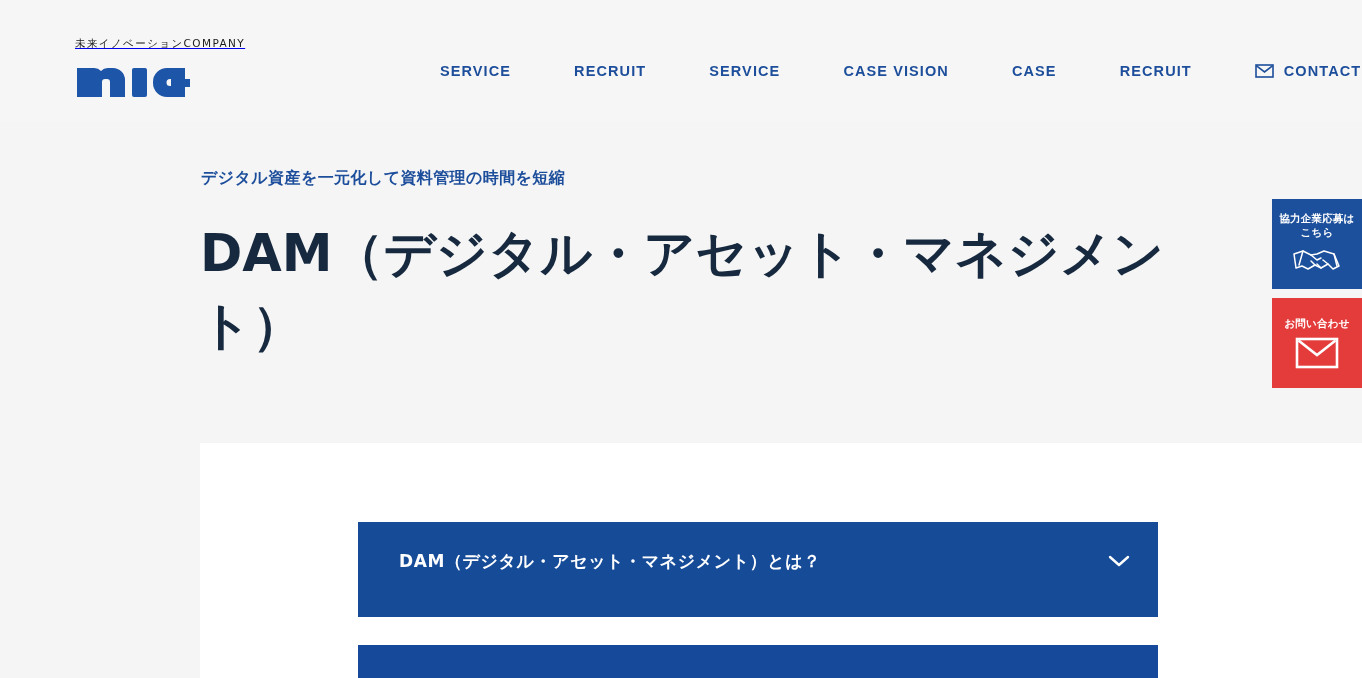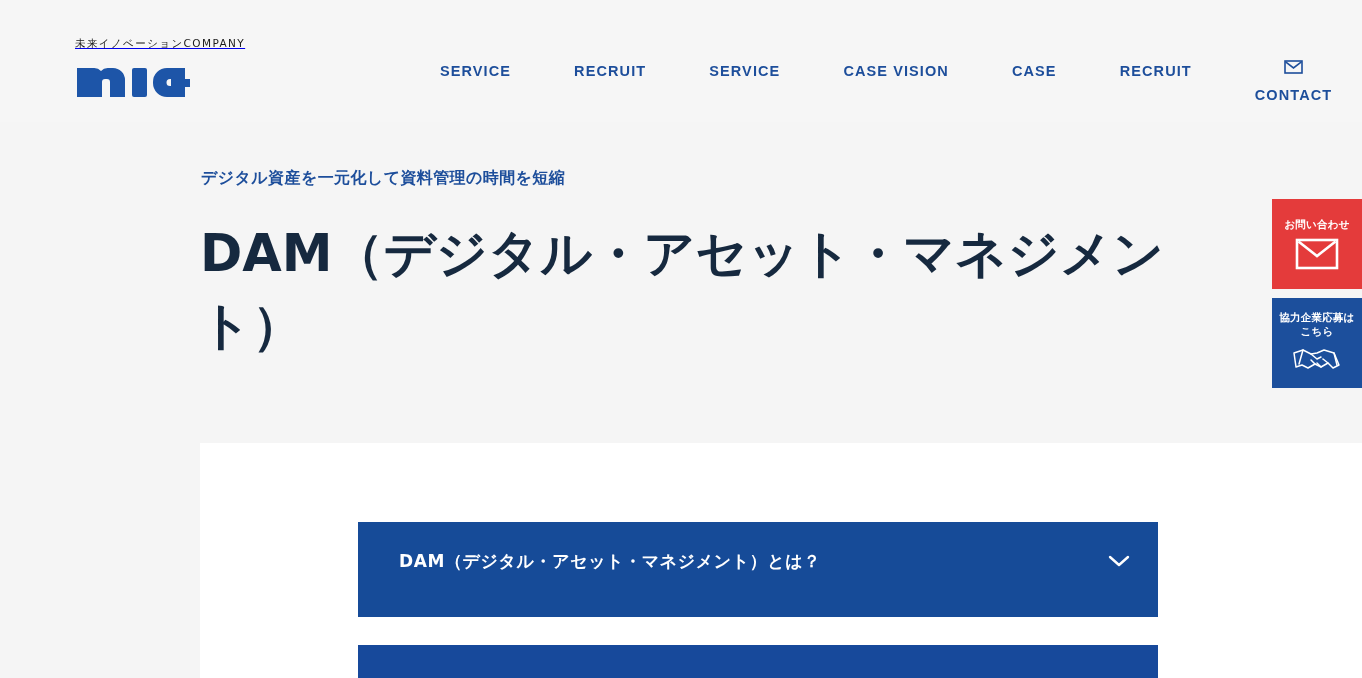--- a/index.html
+++ b/index.html
@@ -34,21 +34,21 @@
   .nav {
     position:absolute; left:440px; top:60px;
     display:flex; gap:0;
   }
   .nav-item {
     color:#1d4e9b; font-weight:bold; font-size:14.5px;
     letter-spacing:1.1px; text-decoration:none;
     padding:0 0; margin-right:63px; white-space:nowrap;
     line-height:22px; cursor:pointer;
   }
-  .nav-item:last-child { margin-right:3px;flex-direction:column; }
+  .nav-item:last-child { margin-right:3px; }
   .nav-contact { display:flex; align-items:center; gap:10px; margin-right:0; }
   .mail-icon { display:inline-block; line-height:0; }
 
   
   .hero { position:absolute; left:0; top:122px; width:1362px; height:321px; }
   .hero-sub {
     position:absolute; left:201px; top:46px;
     font-size:16px; font-weight:bold; color:#1d4e9b;
     letter-spacing:0.4px; line-height:1.3; white-space:nowrap;
     font-family:"DejaVu Sans","Liberation Sans",sans-serif;
@@ -145,45 +145,45 @@
     </nav>
   </div>
 
   <div class="hero">
     <div class="hero-sub">デジタル資産を一元化して資料管理の時間を短縮</div>
     <h1 class="hero-title">DAM（デジタル・アセット・マネジメント）</h1>
   </div>
 
   <div class="side-buttons">
 
-    <a class="side-btn side-btn-contact" href="#">
-      <span class="side-btn-label">お問い合わせ</span>
-      <span class="side-btn-icon">
-        <svg width="44" height="32" viewBox="0 0 44 32" aria-hidden="true">
-          <rect x="2" y="2" width="40" height="28" fill="none" stroke="#ffffff" stroke-width="2.6"></rect>
-          <path d="M3.5 3.5 L22 18 L40.5 3.5" fill="none" stroke="#ffffff" stroke-width="2.6"></path>
-        </svg>
-      </span>
-    </a>
-
     <a class="side-btn side-btn-partner" href="#">
       <span class="side-btn-label">協力企業応募は
 こちら</span>
       <span class="side-btn-icon">
         <svg width="54" height="30" viewBox="0 0 54 30" aria-hidden="true" fill="none" stroke="#ffffff" stroke-width="1.5" stroke-linejoin="round" stroke-linecap="round">
           <path d="M4 8 L13 5 L21 9 L27 8 L34 5 L44 8 L49 20 L43 23 L38 18 L31 22 L25 19 L18 23 L12 20 L6 22 Z"></path>
           <path d="M13 5 L9 19"></path>
           <path d="M44 8 L47 20"></path>
           <path d="M21 9 L27 14 L31 12"></path>
           <path d="M25 19 L21 15"></path>
           <path d="M31 22 L27 18"></path>
           <path d="M38 18 L33 14"></path>
         </svg>
       </span>
     </a>
+
+    <a class="side-btn side-btn-contact" href="#">
+      <span class="side-btn-label">お問い合わせ</span>
+      <span class="side-btn-icon">
+        <svg width="44" height="32" viewBox="0 0 44 32" aria-hidden="true">
+          <rect x="2" y="2" width="40" height="28" fill="none" stroke="#ffffff" stroke-width="2.6"></rect>
+          <path d="M3.5 3.5 L22 18 L40.5 3.5" fill="none" stroke="#ffffff" stroke-width="2.6"></path>
+        </svg>
+      </span>
+    </a>
   </div>
 
   <div class="main-panel">
     <div class="accordion-list">
 
       <div class="accordion-item accordion-open">
         <span class="accordion-label">DAM（デジタル・アセット・マネジメント）とは？</span>
         <span class="chevron">
           <svg width="22" height="13" viewBox="0 0 22 13" aria-hidden="true">
             <path d="M2 2 L11 10 L20 2" fill="none" stroke="#ffffff" stroke-width="2.4" stroke-linecap="round" stroke-linejoin="round"></path>

